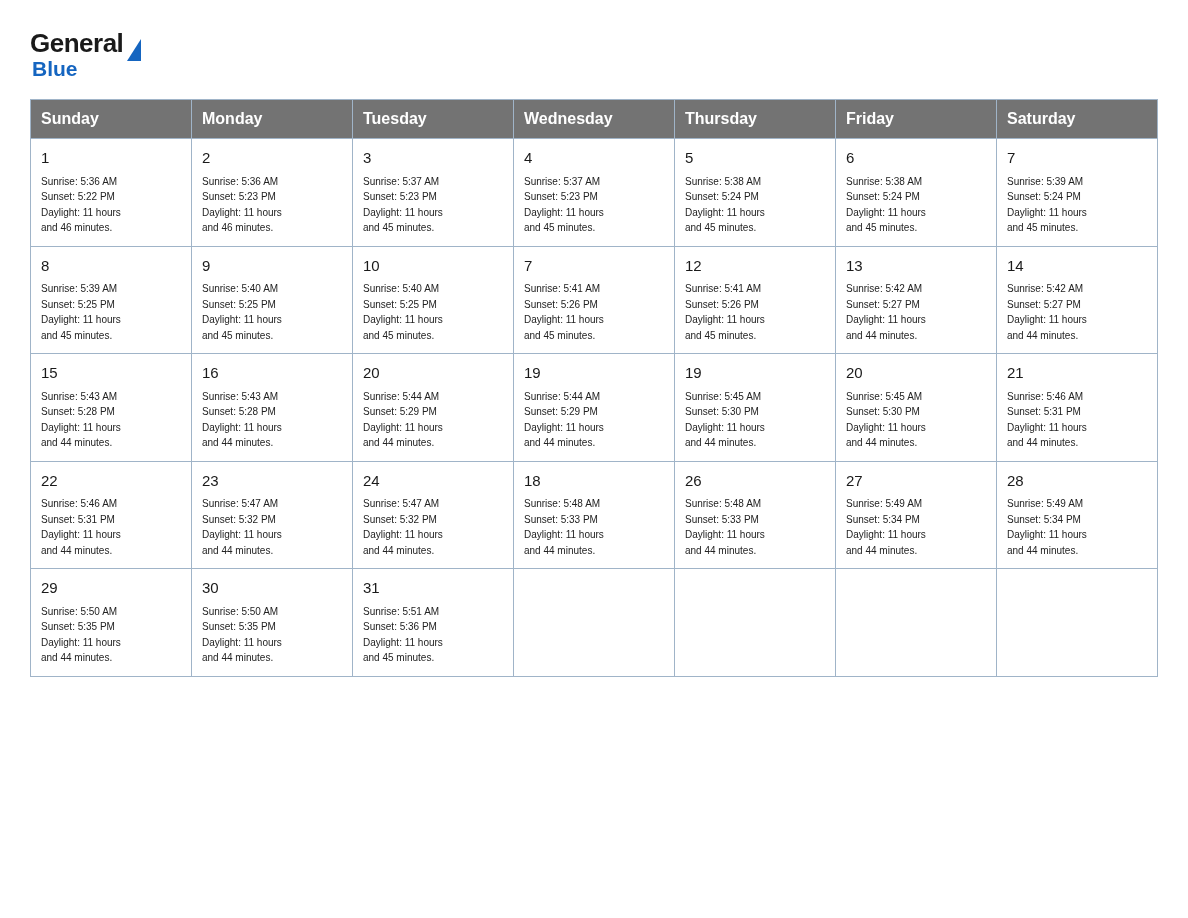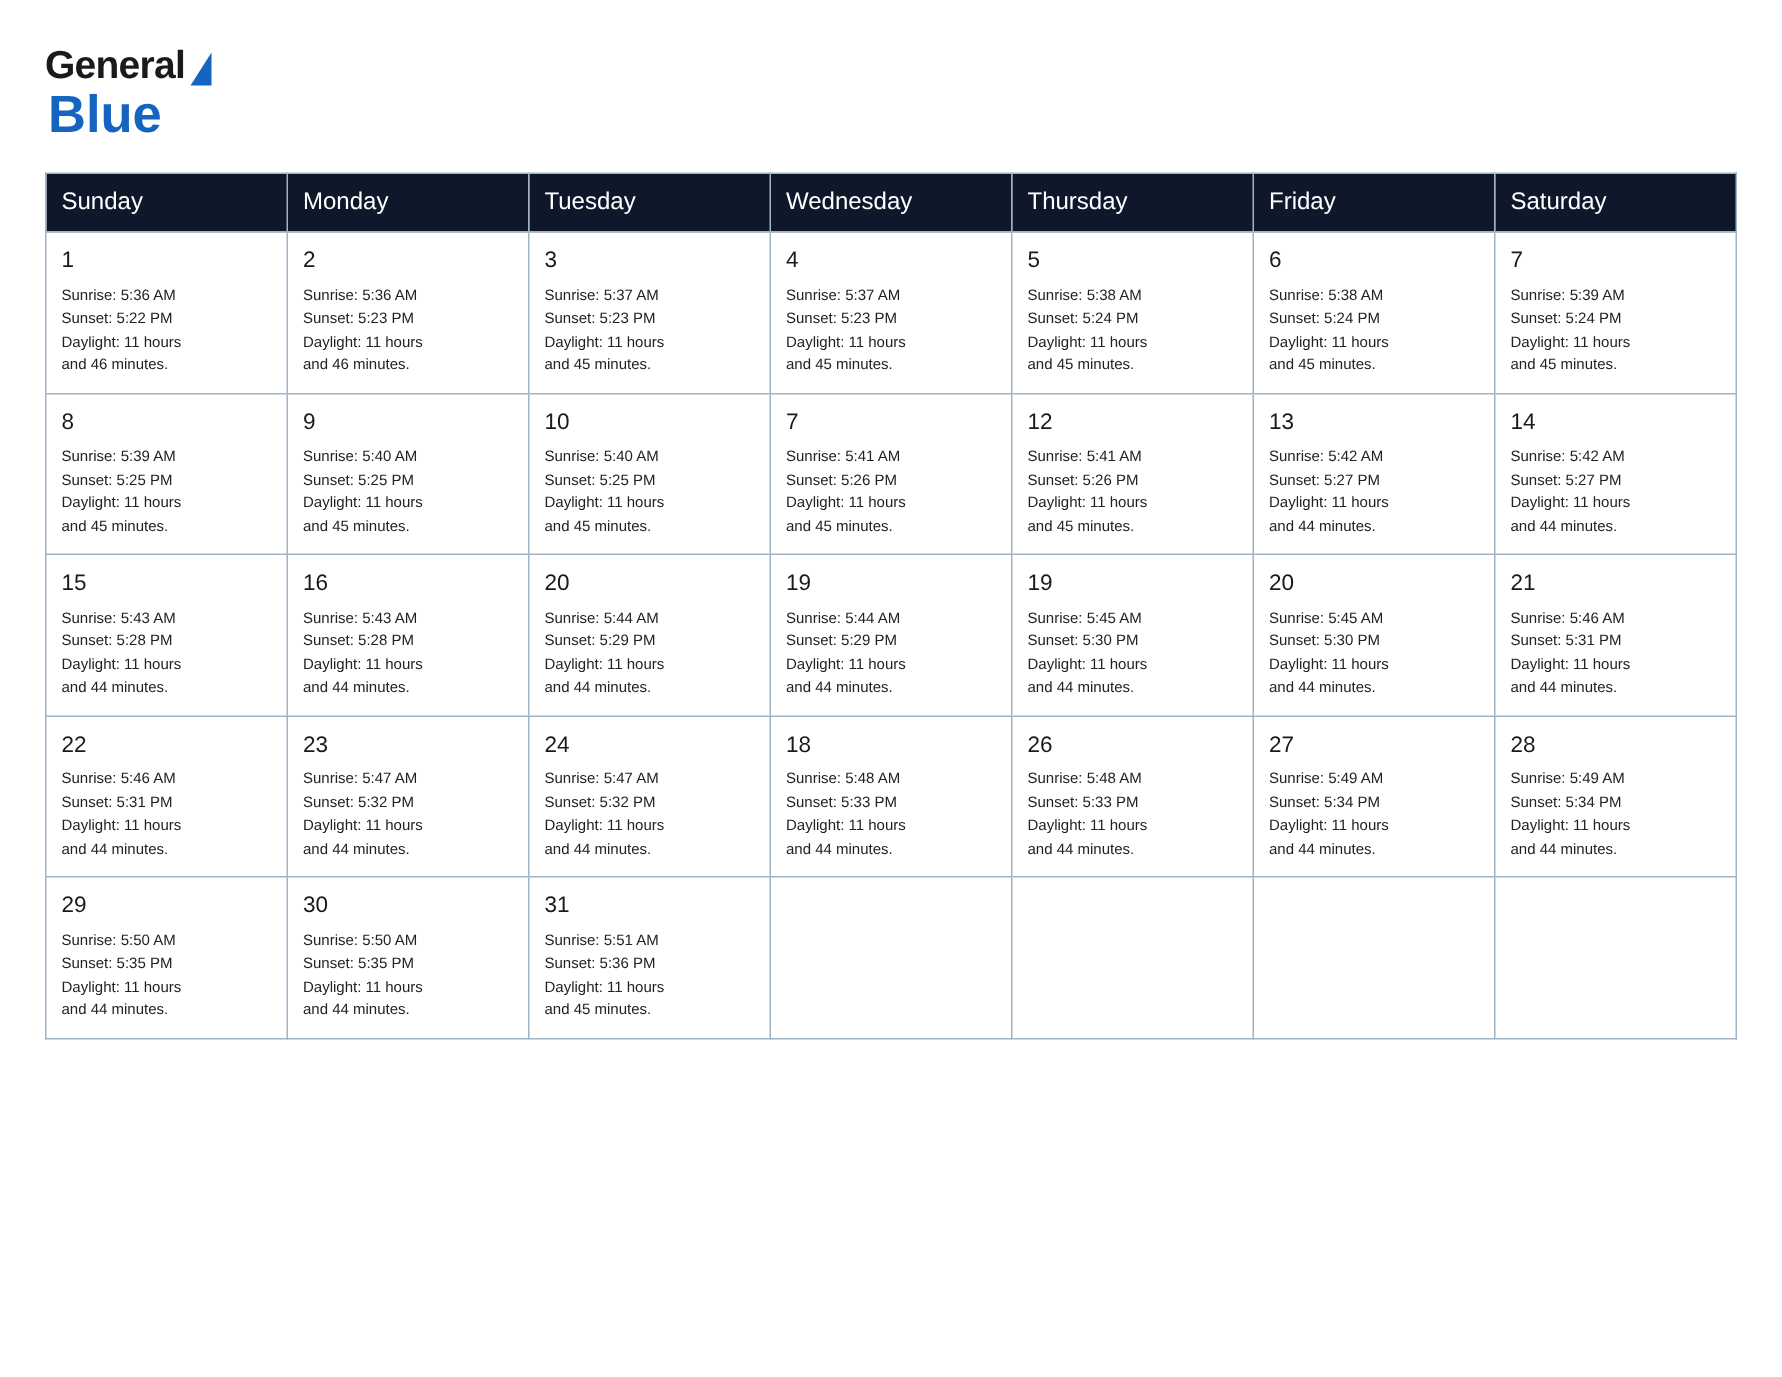--- a/index.html
+++ b/index.html
@@ -18,40 +18,40 @@
       margin-bottom: 18px;
     }
     .logo {
       display: flex;
       flex-direction: column;
       align-items: flex-start;
       margin-top: 8px;
     }
     .logo-top {
       display: flex;
-      align-items: center;
+      align-items: flex-end;
     }
     .logo-general {
       font-size: 26px;
       font-weight: bold;
       color: #1a1a1a;
       letter-spacing: -0.5px;
     }
     .logo-triangle {
       width: 0;
       height: 0;
       border-left: 14px solid transparent;
       border-bottom: 22px solid #1565c0;
       margin-left: 4px;
       margin-bottom: 0;
       position: relative;
       top: 2px;
     }
     .logo-blue {
-      font-size: 35px;
+      font-size: 21px;
       font-weight: bold;
       color: #1565c0;
       margin-top: -2px;
       margin-left: 2px;
     }
     .title-block {
       text-align: right;
     }
     .main-title {
       font-size: 52px;
@@ -63,24 +63,24 @@
       font-size: 20px;
       color: #444;
       margin-top: 2px;
     }
     .calendar {
       width: 100%;
       border-collapse: collapse;
       border: 1px solid #a0b4c8;
     }
     .calendar thead tr th {
-      background-color: #0f172a;
+      background-color: #737373;
       color: #fff;
       font-size: 16px;
-      font-weight: normal;
+      font-weight: bold;
       padding: 10px 10px;
       text-align: left;
       border: 1px solid #a0b4c8;
     }
     .calendar tbody tr td {
       vertical-align: top;
       padding: 8px 10px 10px 10px;
       border: 1px solid #a0b4c8;
       width: 14.28%;
       font-size: 13px;

